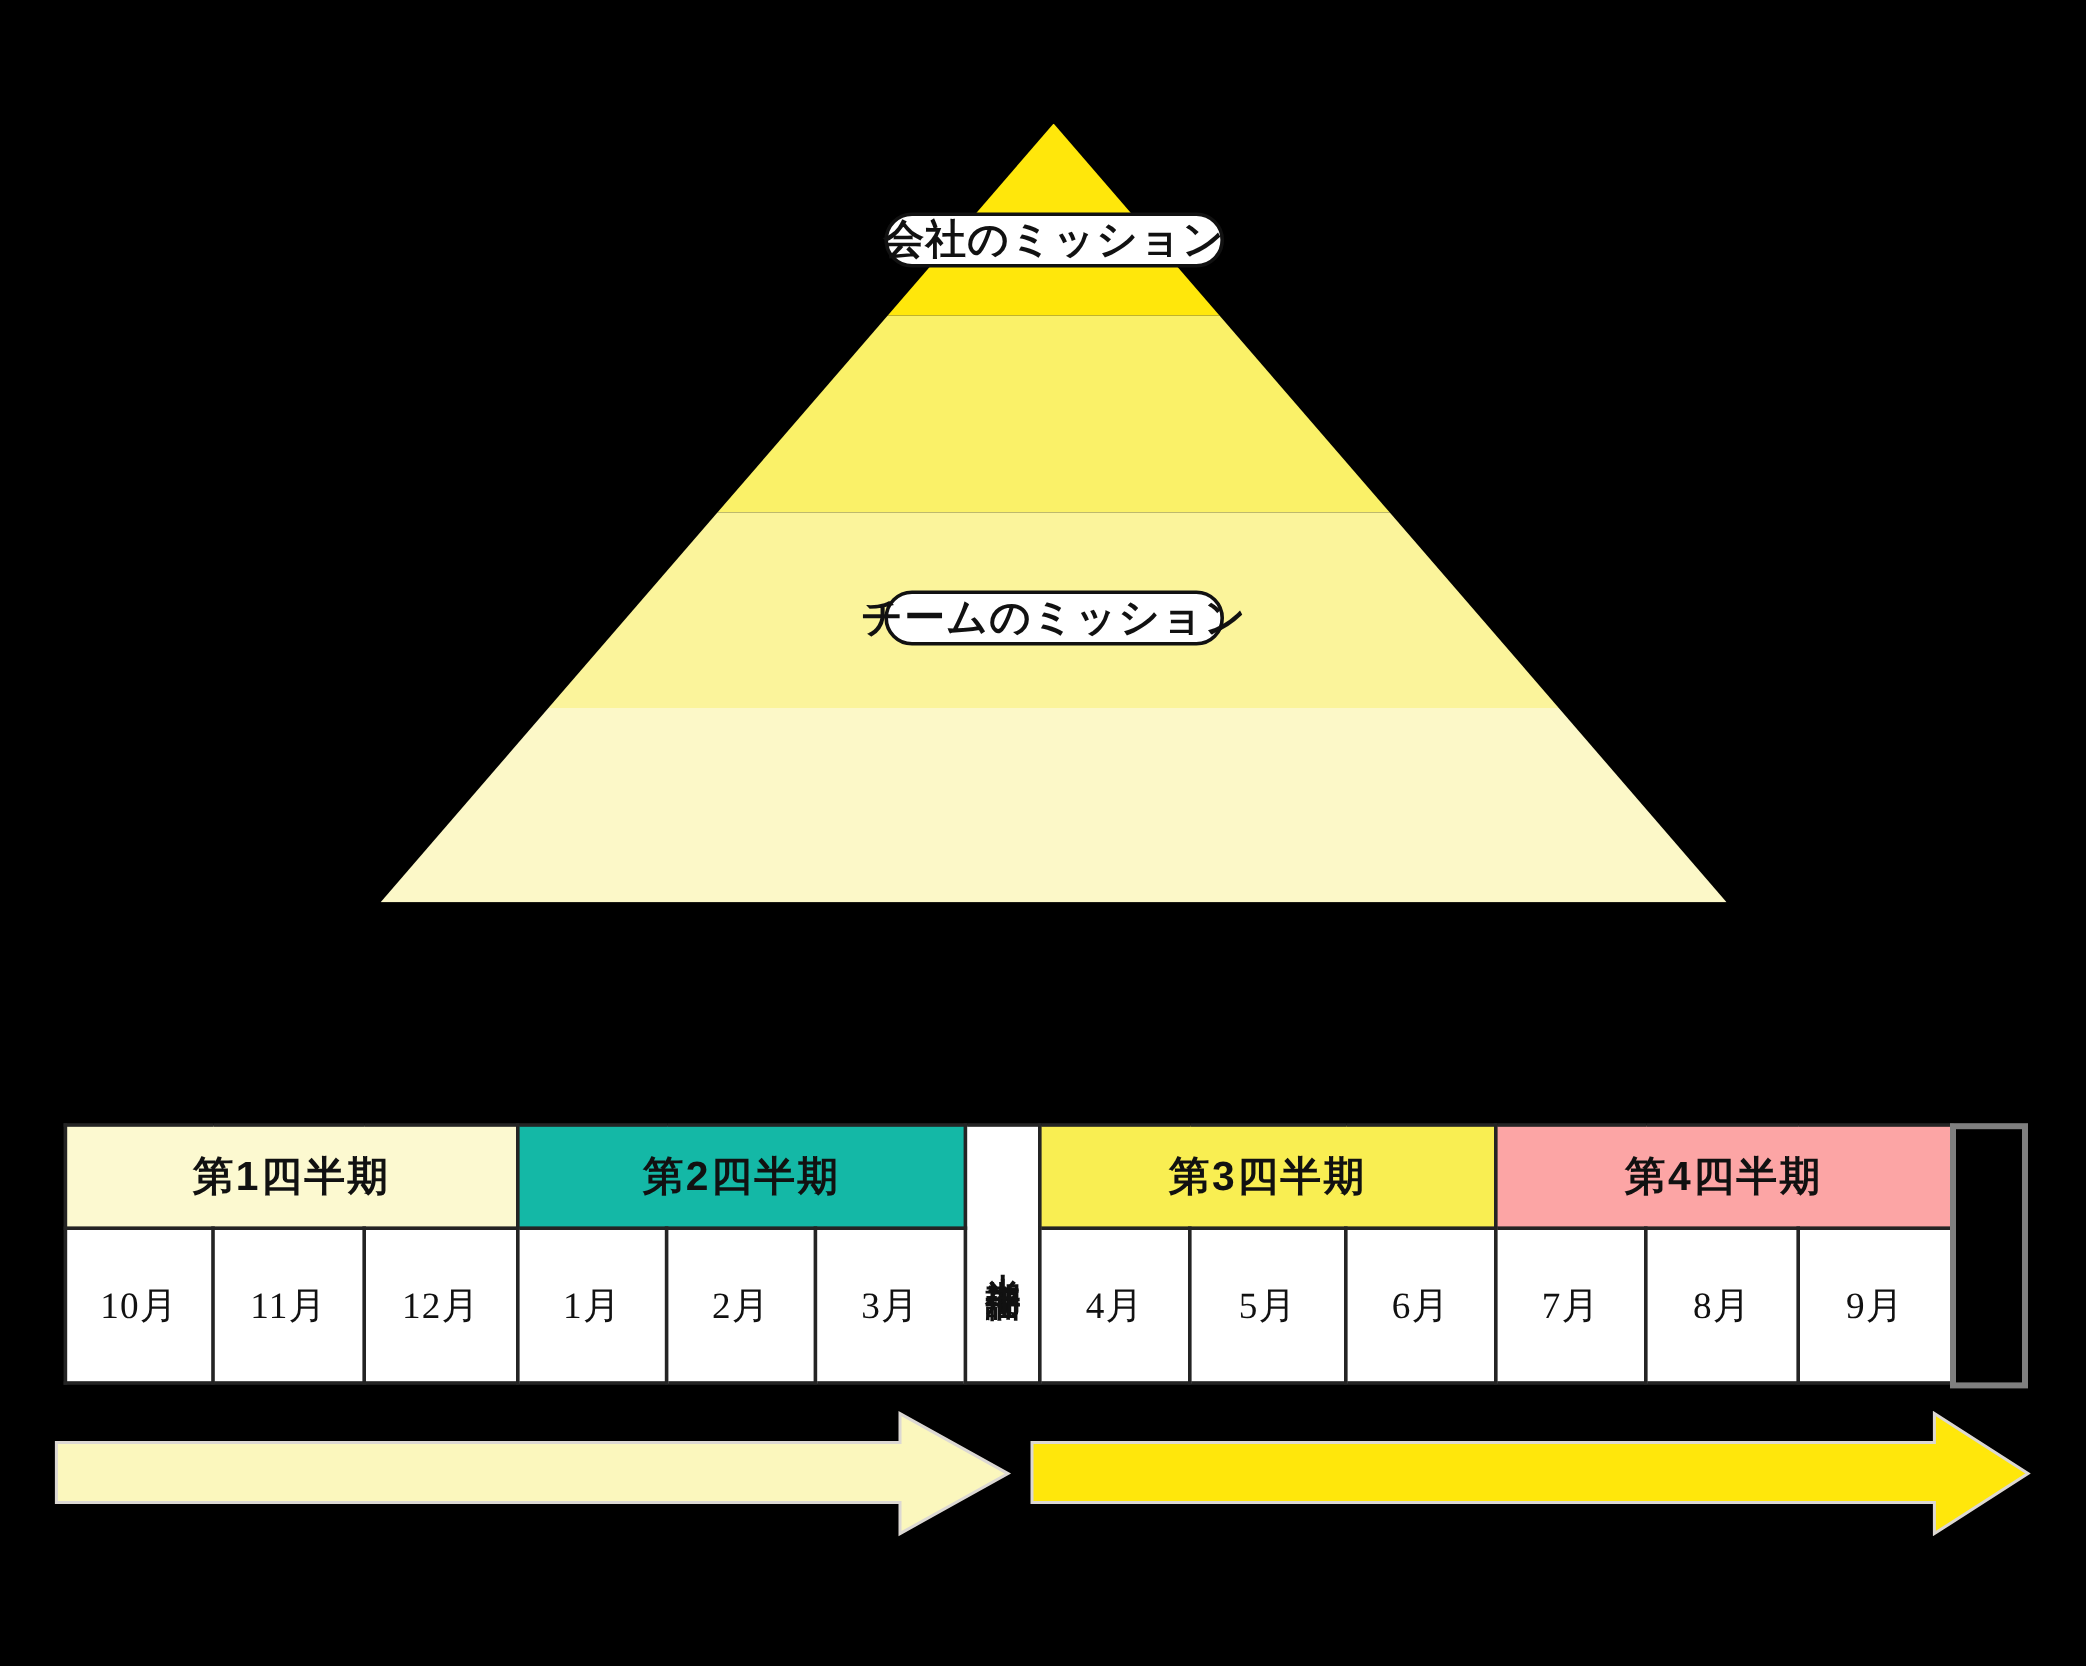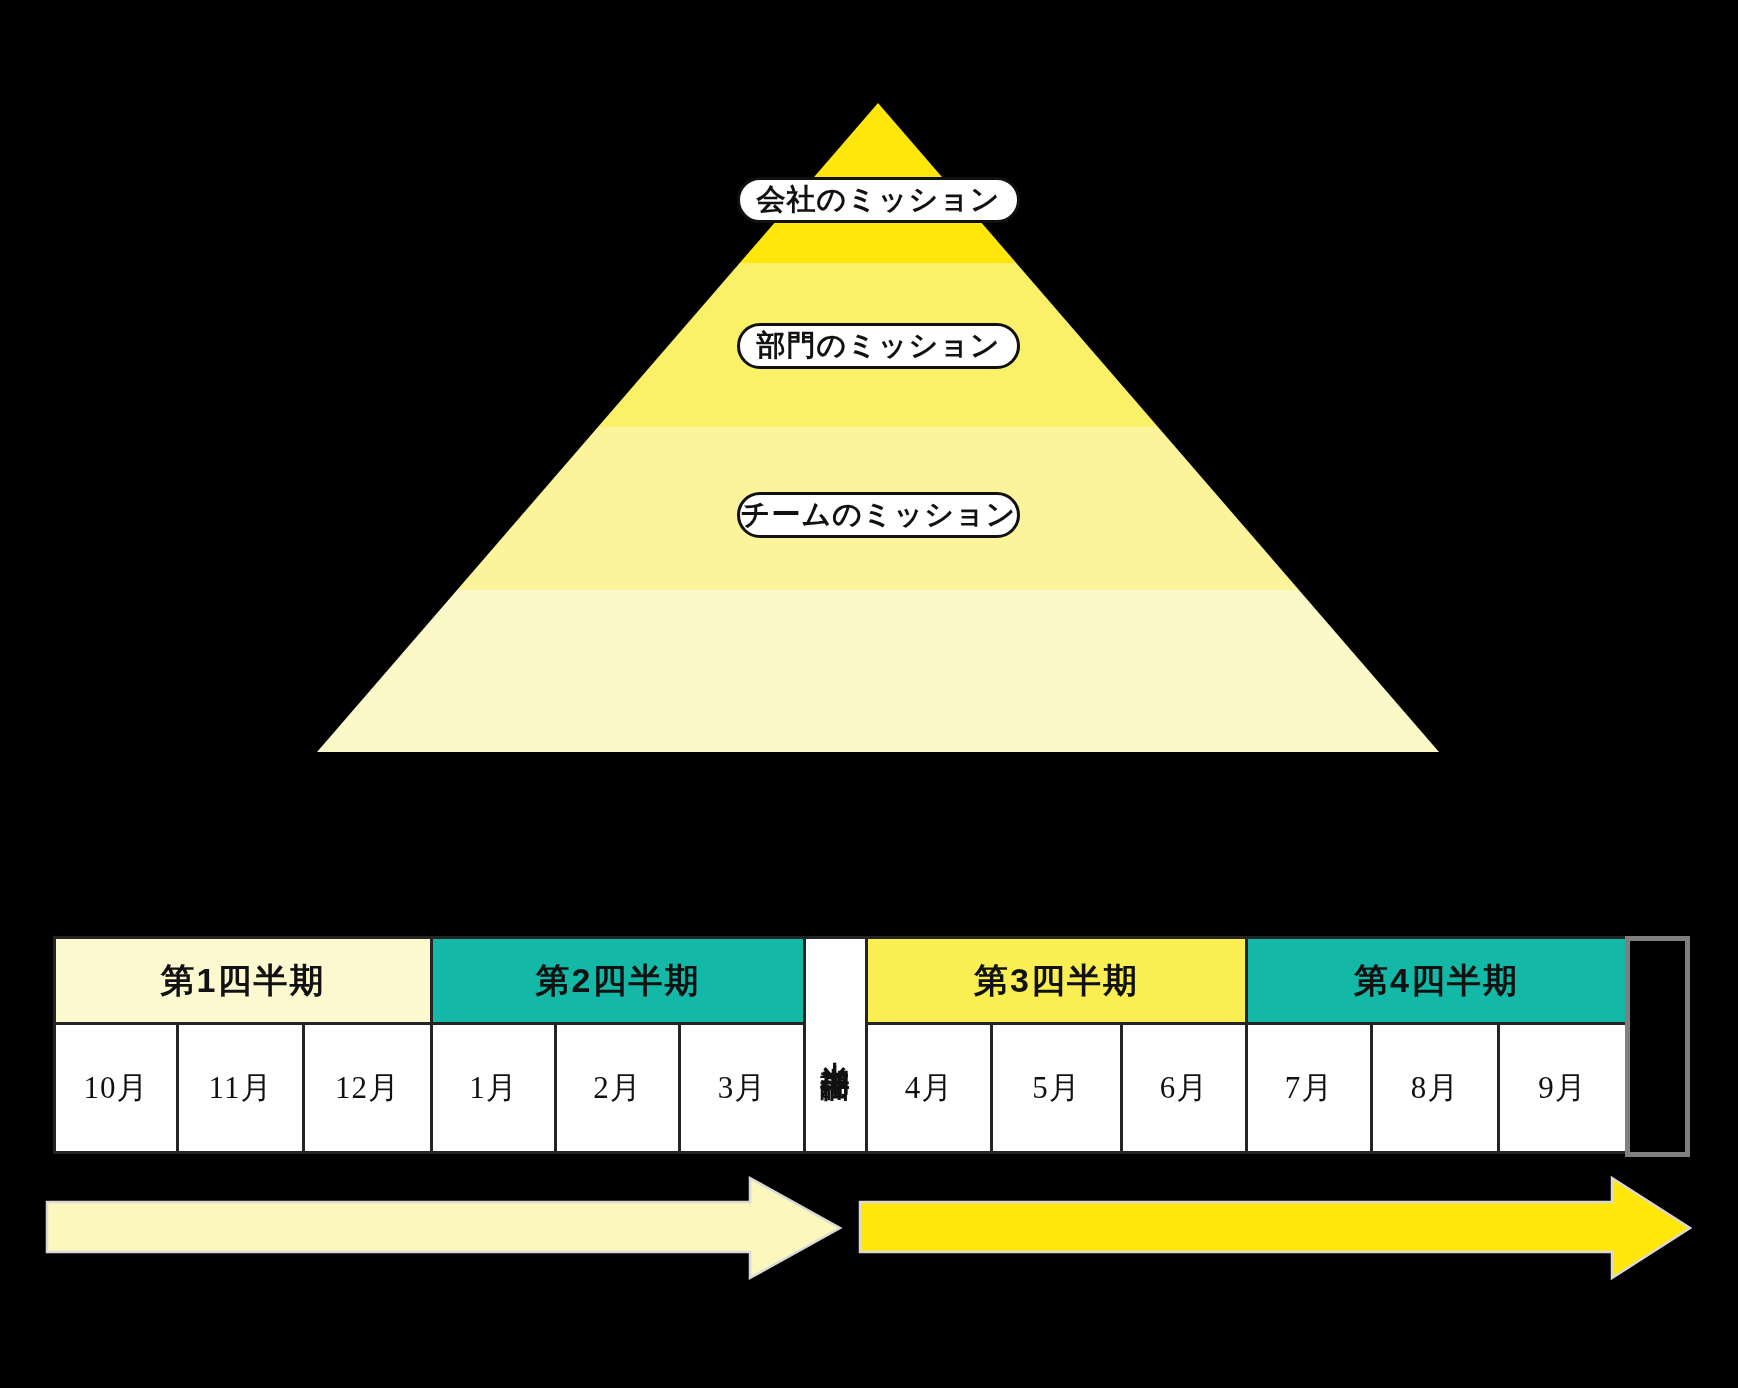--- a/index.html
+++ b/index.html
@@ -35,21 +35,21 @@
     left: 737px;
     width: 283px;
     height: 46px;
     box-sizing: border-box;
     background: #ffffff;
     border: 3px solid #111111;
     border-radius: 23px;
     display: flex;
     align-items: center;
     justify-content: center;
-    font-size: 29px;
+    font-size: 34px;
     font-weight: 600;
     color: #111111;
     letter-spacing: 1px;
     white-space: nowrap;
   }
   .pill.p1 { top: 177px; }
   .pill.p2 { top: 323px; }
   .pill.p3 { top: 492px; }
   .pill.p4 { top: 650px; }
   
@@ -116,23 +116,20 @@
   <div class="pyramid">
     <div class="band l1" style="background: rgb(255, 231, 11);"></div>
     <div class="band l2" style="background: rgb(250, 241, 104);"></div>
     <div class="band l3" style="background: rgb(251, 244, 155);"></div>
     <div class="band l4" style="background: rgb(252, 248, 200);"></div>
   </div>
 
   <div class="pill p1">
     <span>会社のミッション</span>
   </div>
-  <div class="pill p2">
-    <span>部門のミッション</span>
-  </div>
   <div class="pill p3">
     <span>チームのミッション</span>
   </div>
 
   <table class="timeline">
     <colgroup>
       <col style="width:123px">
         <col style="width:126px">
         <col style="width:128px">
       <col style="width:124px">
@@ -145,21 +142,21 @@
       <col style="width:125px">
         <col style="width:127px">
         <col style="width:128px">
     </colgroup>
     <tbody>
         <tr>
       <th class="quarter" colspan="3" style="background: rgb(252, 249, 208);">第1四半期</th>
       <th class="quarter" colspan="3" style="background: #14b8a6;">第2四半期</th>
       <th class="eval" rowspan="2">上半期評価</th>
       <th class="quarter" colspan="3" style="background: rgb(249, 238, 82);">第3四半期</th>
-      <th class="quarter" colspan="3" style="background: #14b8a6;">第4四半期</th>
+      <th class="quarter" colspan="3" style="background: #fca5a5;">第4四半期</th>
     </tr>
     <tr>
       <td class="month">10月</td>
       <td class="month">11月</td>
       <td class="month">12月</td>
       <td class="month">1月</td>
       <td class="month">2月</td>
       <td class="month">3月</td>
       <td class="month">4月</td>
       <td class="month">5月</td>

